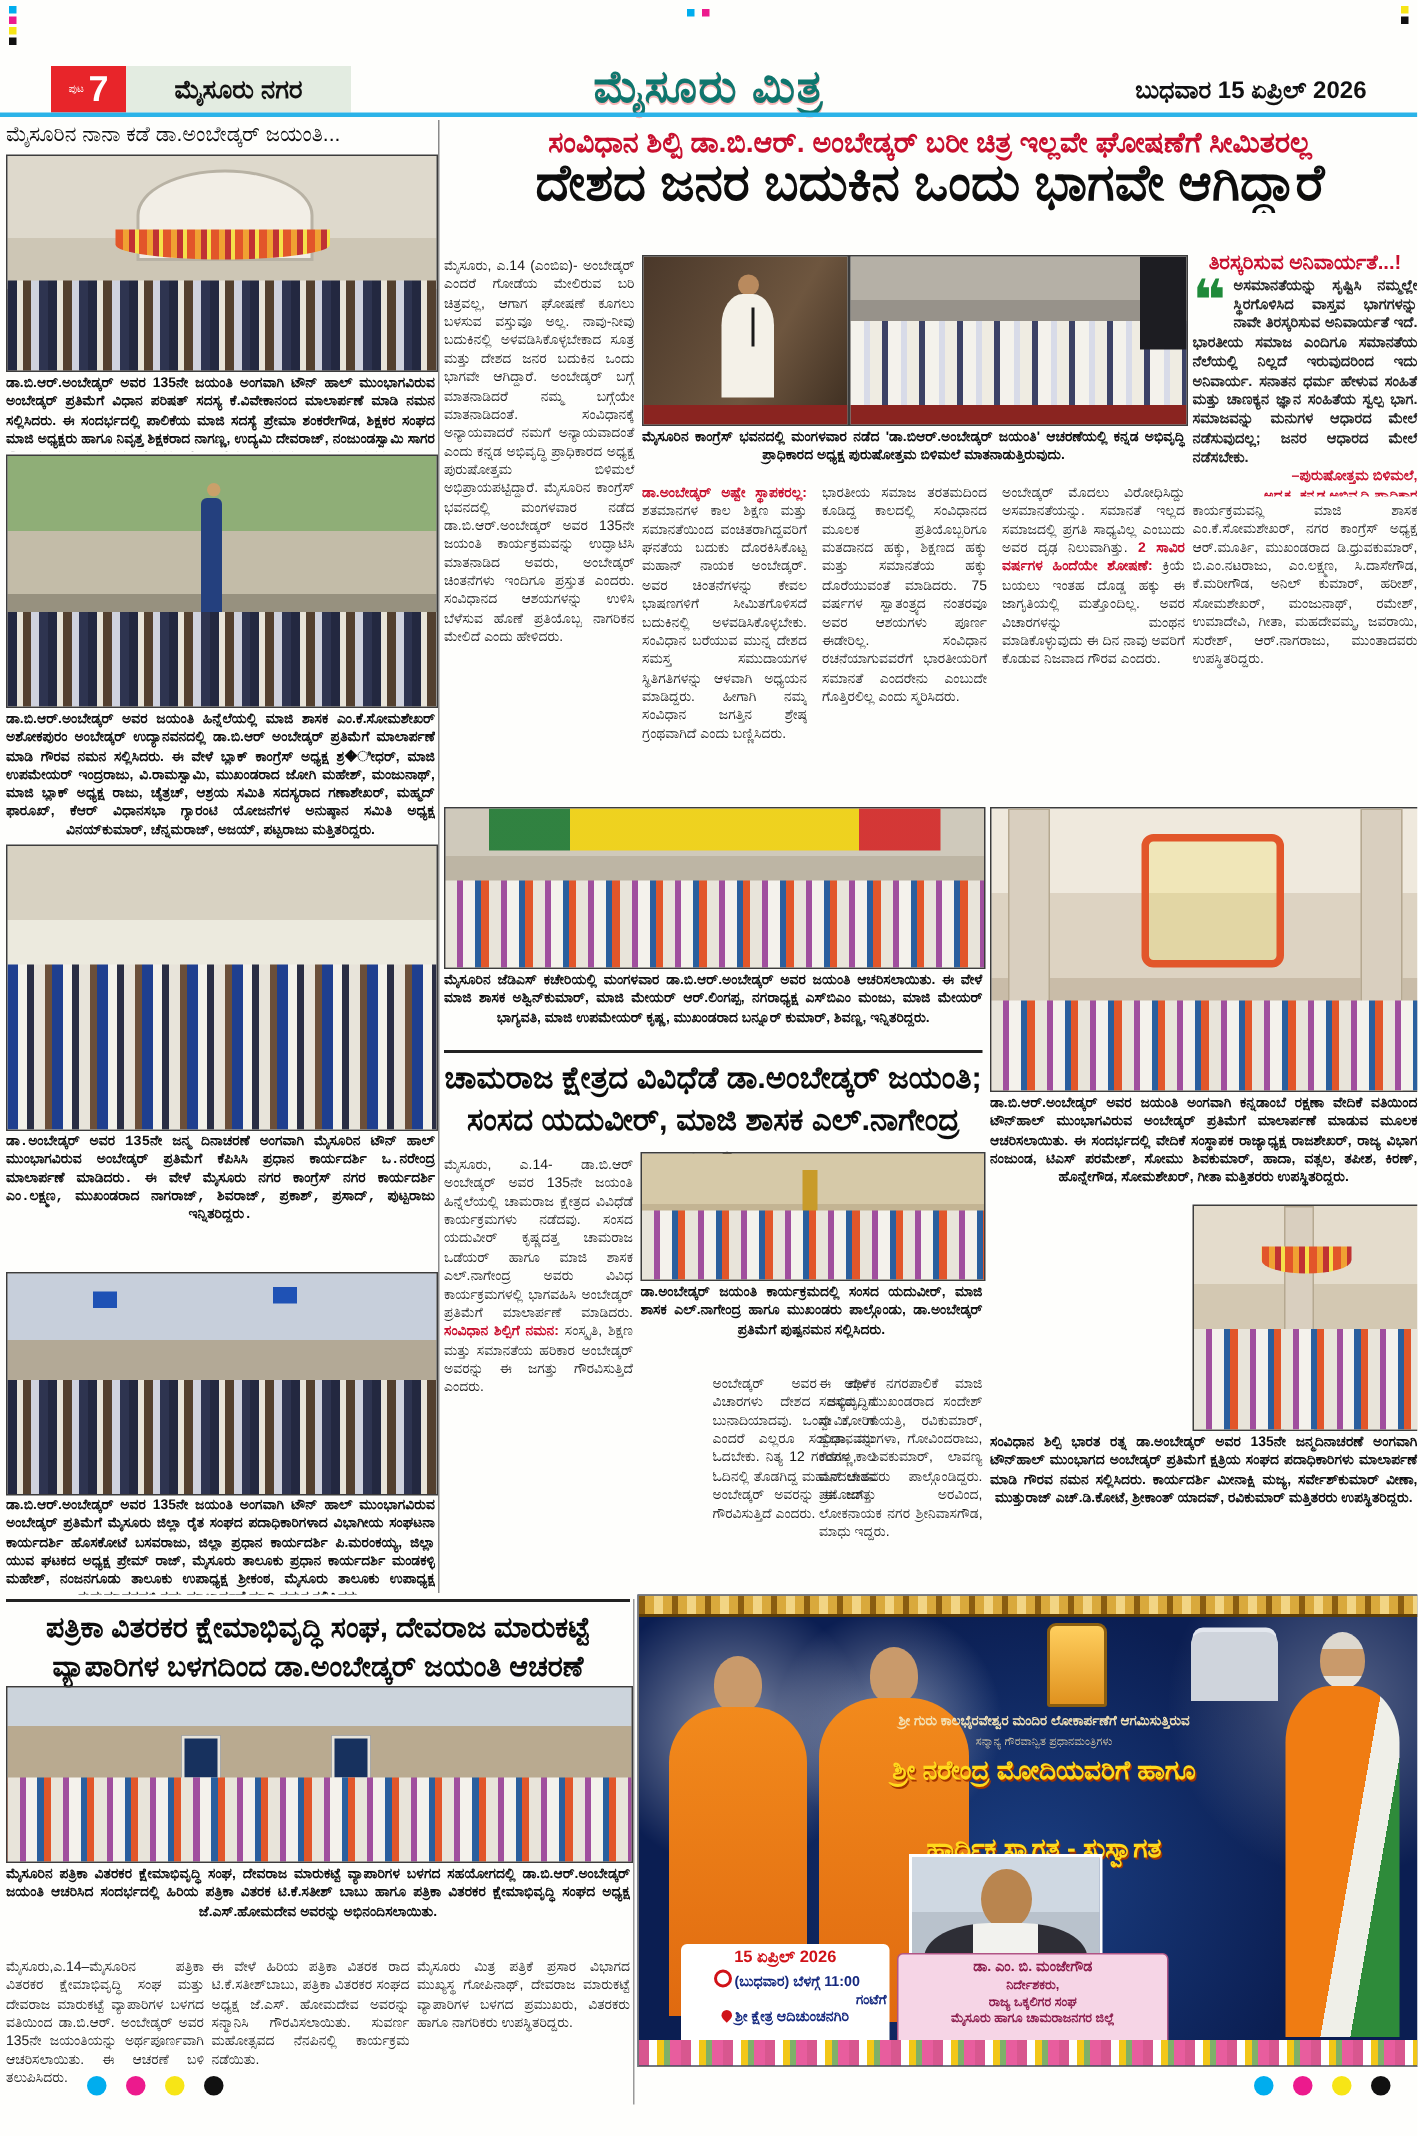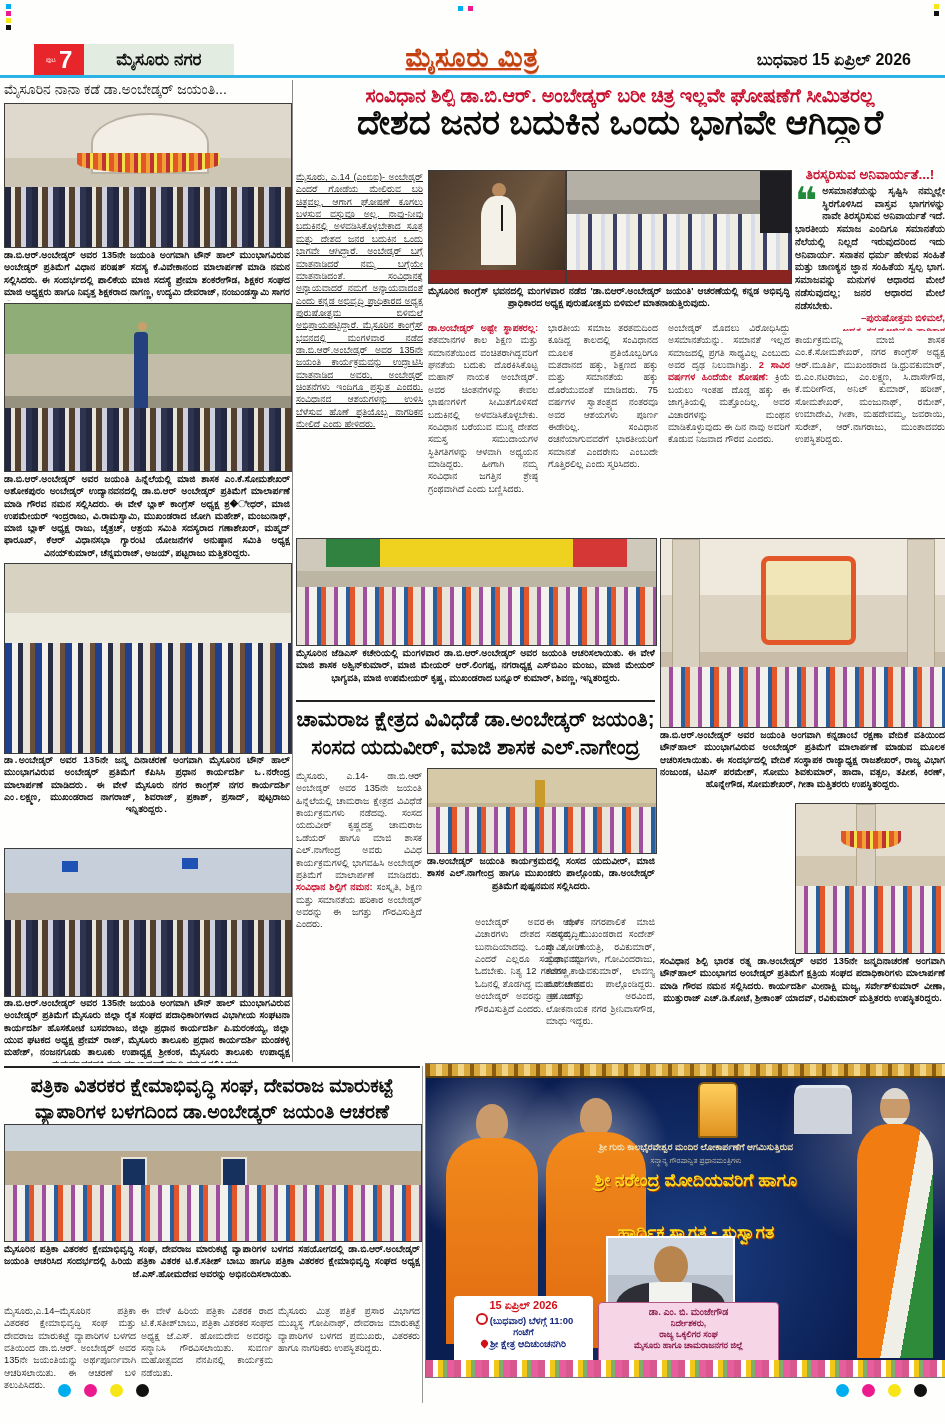--- a/index.html
+++ b/index.html
@@ -4,21 +4,21 @@
 <style>
   html,body{margin:0;padding:0;}
   body{width:945px;height:1424px;font-family:"Liberation Sans","DejaVu Sans",sans-serif;background:#ffffff;}
   #paper{position:relative;width:945px;height:1424px;background:#fefefc;overflow:hidden;}
   .abs{position:absolute;}
   
   .hdr-pagebox{left:34px;top:44px;width:50px;height:31px;background:#e8252a;color:#fff;display:flex;align-items:center;justify-content:center;gap:3px;}
   .hdr-pagebox .pl{font-size:7px;line-height:1;}
   .hdr-pagebox .pn{font-size:24px;font-weight:bold;line-height:1;}
   .hdr-section{left:84px;top:44px;width:150px;height:31px;background:#e3ece1;color:#111;font-weight:bold;font-size:17px;display:flex;align-items:center;justify-content:center;}
-  .hdr-masthead{left:50%;transform:translateX(-50%);top:42px;font-size:26px;font-weight:bold;color:#c2410c;letter-spacing:1px;text-shadow:0 1px 0 #f8b5b5;text-decoration:underline;}
+  .hdr-masthead{left:50%;transform:translateX(-50%);top:42px;font-size:30px;font-weight:bold;color:#0f766e;letter-spacing:1px;text-shadow:0 1px 0 #f8b5b5;}
   .hdr-date{right:34px;top:51px;font-size:16px;font-weight:bold;color:#111;}
   .hdr-rule{left:0;top:75px;width:945px;height:3px;background:#2bb3e8;}
   .pm{position:absolute;width:5px;height:5px;}
   
   .txt{position:absolute;font-size:9.3px;line-height:1.33;text-align:justify;color:#161616;overflow:hidden;}
   .cap{position:absolute;font-size:9.3px;line-height:1.32;font-weight:bold;color:#0d0d0d;text-align:justify;text-align-last:center;overflow:hidden;}
   .redlead{color:#c8102e;font-weight:bold;}
   
   .lc-head{left:4px;top:81px;width:286px;font-size:14px;font-weight:normal;color:#0a0a0a;}
   .vline-main{left:292px;top:80px;width:1px;height:982px;background:#8a8a8a;}
@@ -52,21 +52,21 @@
   .pha2{background:linear-gradient(#d6c9a8 0 40%,#c3b493 40%);}
   .gstatue{position:absolute;left:47%;top:13%;width:10px;height:32px;background:#c89b2a;}
   .phrl{background:linear-gradient(#e4dccc 0 35%,#d3c8b2 35%);}
   .pha3{background:linear-gradient(#ccd4dc 0 22%,#b9aa90 22% 55%,#97897a 55%);}
   .frame{position:absolute;width:22px;height:26px;background:#17315e;border:2px solid #e8e4da;top:28%;}
   
   .kicker{left:296px;top:85px;width:648px;text-align:center;font-size:19px;font-weight:bold;color:#c8102e;}
   .headline{left:296px;top:103px;width:648px;text-align:center;font-size:34px;font-weight:bold;color:#0d0d0d;white-space:nowrap;overflow:hidden;}
   .deck{left:296px;top:149px;width:648px;display:flex;justify-content:center;gap:16px;font-size:12.5px;font-weight:bold;color:#111;}
   .deck .b{color:#e3342b;margin-right:3px;}
-  .m-col1{left:296px;top:171px;width:127px;height:364px;text-decoration:underline;}
+  .m-col1{left:296px;top:171px;width:127px;height:364px;}
   .m-cap{left:428px;top:285px;width:362px;height:34px;}
   .m-col2{left:428px;top:322px;width:110px;height:213px;}
   .m-col3{left:548px;top:322px;width:110px;height:213px;}
   .m-col4{left:668px;top:322px;width:122px;height:213px;}
   .m-col5{left:795px;top:334px;width:150px;height:201px;}
   .quote-box{left:795px;top:167px;width:150px;height:164px;overflow:hidden;}
   .q-head{text-align:center;color:#c8102e;font-weight:bold;font-size:13.5px;margin-bottom:2px;}
   .q-body{font-size:9.8px;font-weight:bold;color:#242424;text-align:justify;line-height:1.3;}
   .q-mark{float:left;font-size:38px;color:#1f8a3a;line-height:.75;margin:2px 5px 0 0;font-weight:bold;}
   .q-attr{text-align:right;color:#c8102e;font-weight:bold;font-size:9.5px;line-height:1.3;}
@@ -103,21 +103,21 @@
   .ad-l1{top:78px;font-size:9px;color:#f3e3b8;font-weight:bold;}
   .ad-l2{top:92px;font-size:7.5px;color:#d8cba8;}
   .ad-w{font-size:17.5px;font-weight:bold;color:#ffd91c;text-shadow:1px 1px 0 #a33500;}
   .ad-w1{top:106px;} .ad-w2{top:132px;} .ad-w3{top:158px;}
   .personbox{position:absolute;left:180px;top:172px;width:125px;height:122px;background:linear-gradient(#cfd8e2 0 30%,#b9c2cc 30%);border:2px solid #fff;overflow:hidden;}
   .p-head{position:absolute;left:50%;transform:translateX(-50%);top:8px;width:34px;height:40px;border-radius:50%;background:#b9854f;}
   .p-suit{position:absolute;left:8px;right:8px;top:44px;bottom:0;background:linear-gradient(90deg,#2e2e36 0 30%,#f2f2ee 30% 70%,#2e2e36 70%);border-radius:40% 40% 0 0/30% 30% 0 0;}
   .datebox{position:absolute;left:28px;top:232px;width:135px;height:62px;background:#fff;border-radius:4px;padding:3px 2px;text-align:center;}
   .db1{font-size:11px;font-weight:bold;color:#d01218;line-height:1.25;}
   .db2{font-size:9.5px;font-weight:bold;color:#13277e;line-height:1.25;}
-  .db3{font-size:9px;font-weight:bold;color:#13277e;line-height:1.25;}
+  .db3{font-size:9px;font-weight:bold;color:#13277e;line-height:1.25;text-align:right;}
   .pin{display:inline-block;width:7px;height:7px;border-radius:50% 50% 50% 0;background:#d01218;transform:rotate(-45deg);margin-right:2px;}
   .clock{display:inline-block;width:8px;height:8px;border-radius:50%;border:2px solid #d01218;vertical-align:-1px;margin:0 2px;}
   .pinkbox{position:absolute;left:172px;top:238px;width:175px;height:58px;background:#f6d5e6;border:1px solid #b05585;border-radius:4px;text-align:center;padding:3px 2px;}
   .pb1{font-size:9.5px;font-weight:bold;color:#8a1a4a;line-height:1.3;}
   .pb2{font-size:8.5px;font-weight:bold;color:#8a1a4a;line-height:1.3;}
   .ad-flowers{position:absolute;left:0;right:0;bottom:0;height:17px;background:repeating-linear-gradient(90deg,#d8578f 0 7px,#ffffff 7px 12px,#f2c718 12px 17px,#7fb069 17px 21px,#e85d9e 21px 28px);}
   .reg{position:absolute;width:13px;height:13px;border-radius:50%;top:1384px;}
 </style>
 </head>
 <body>

